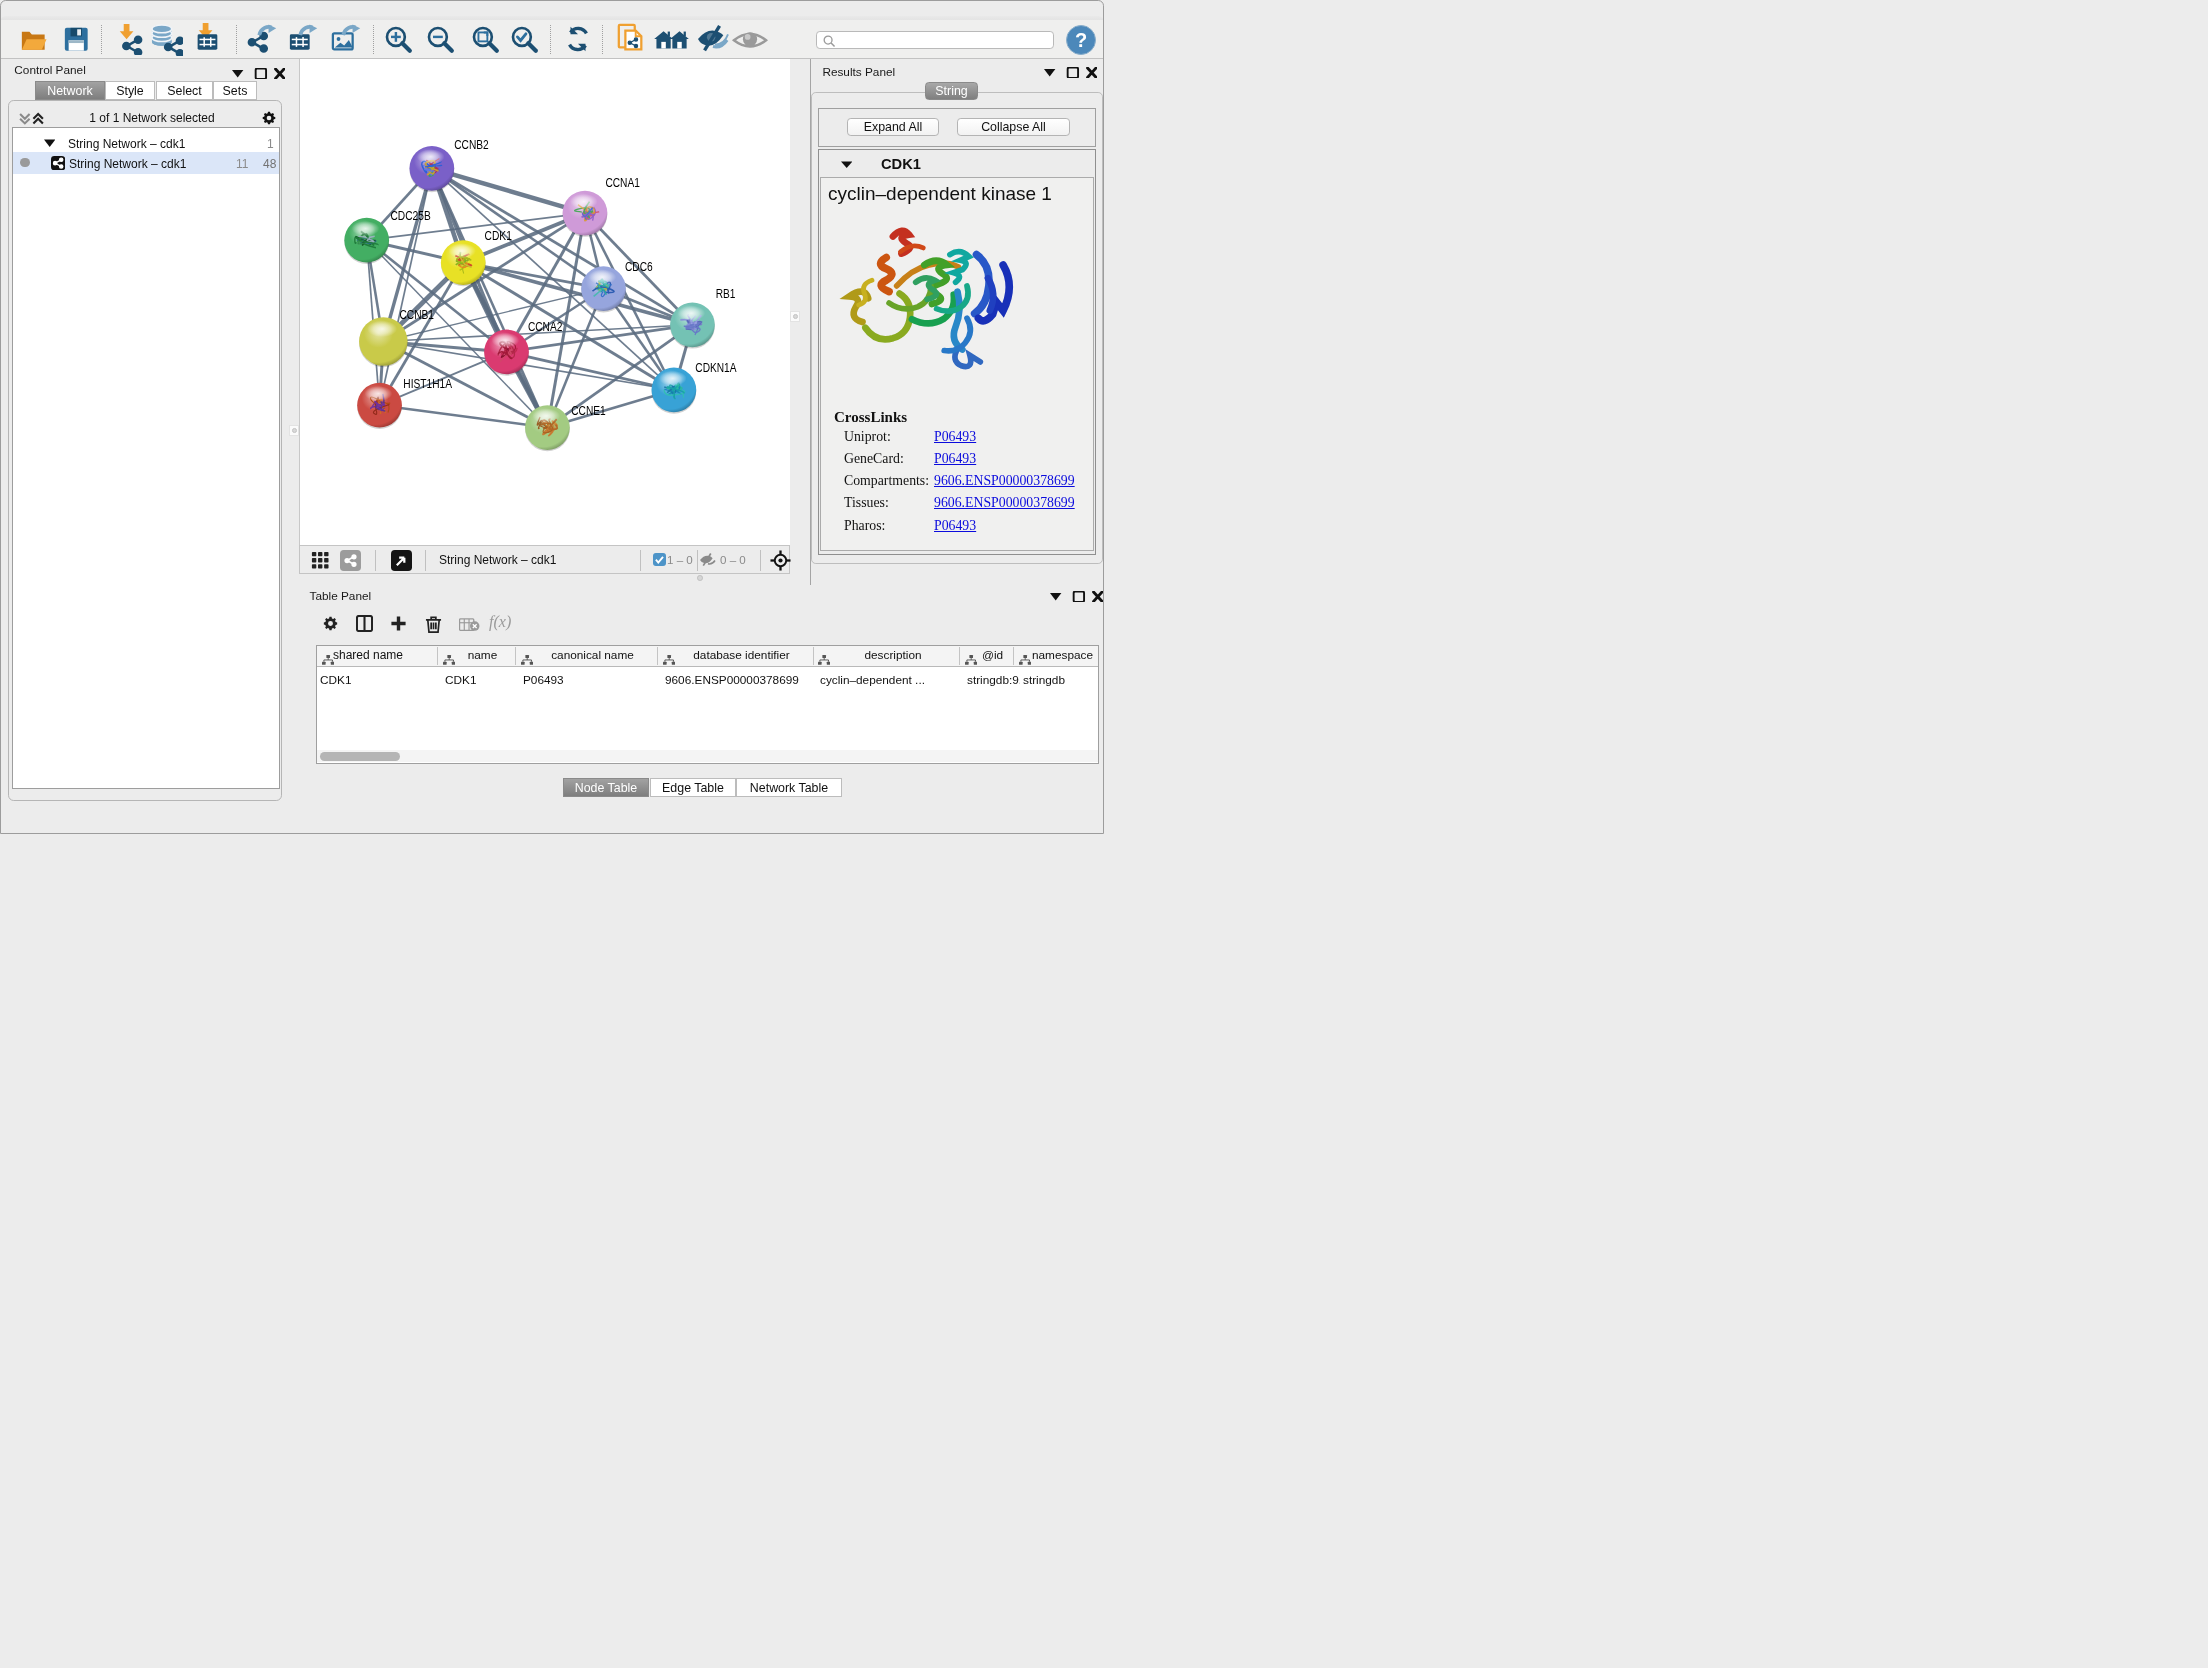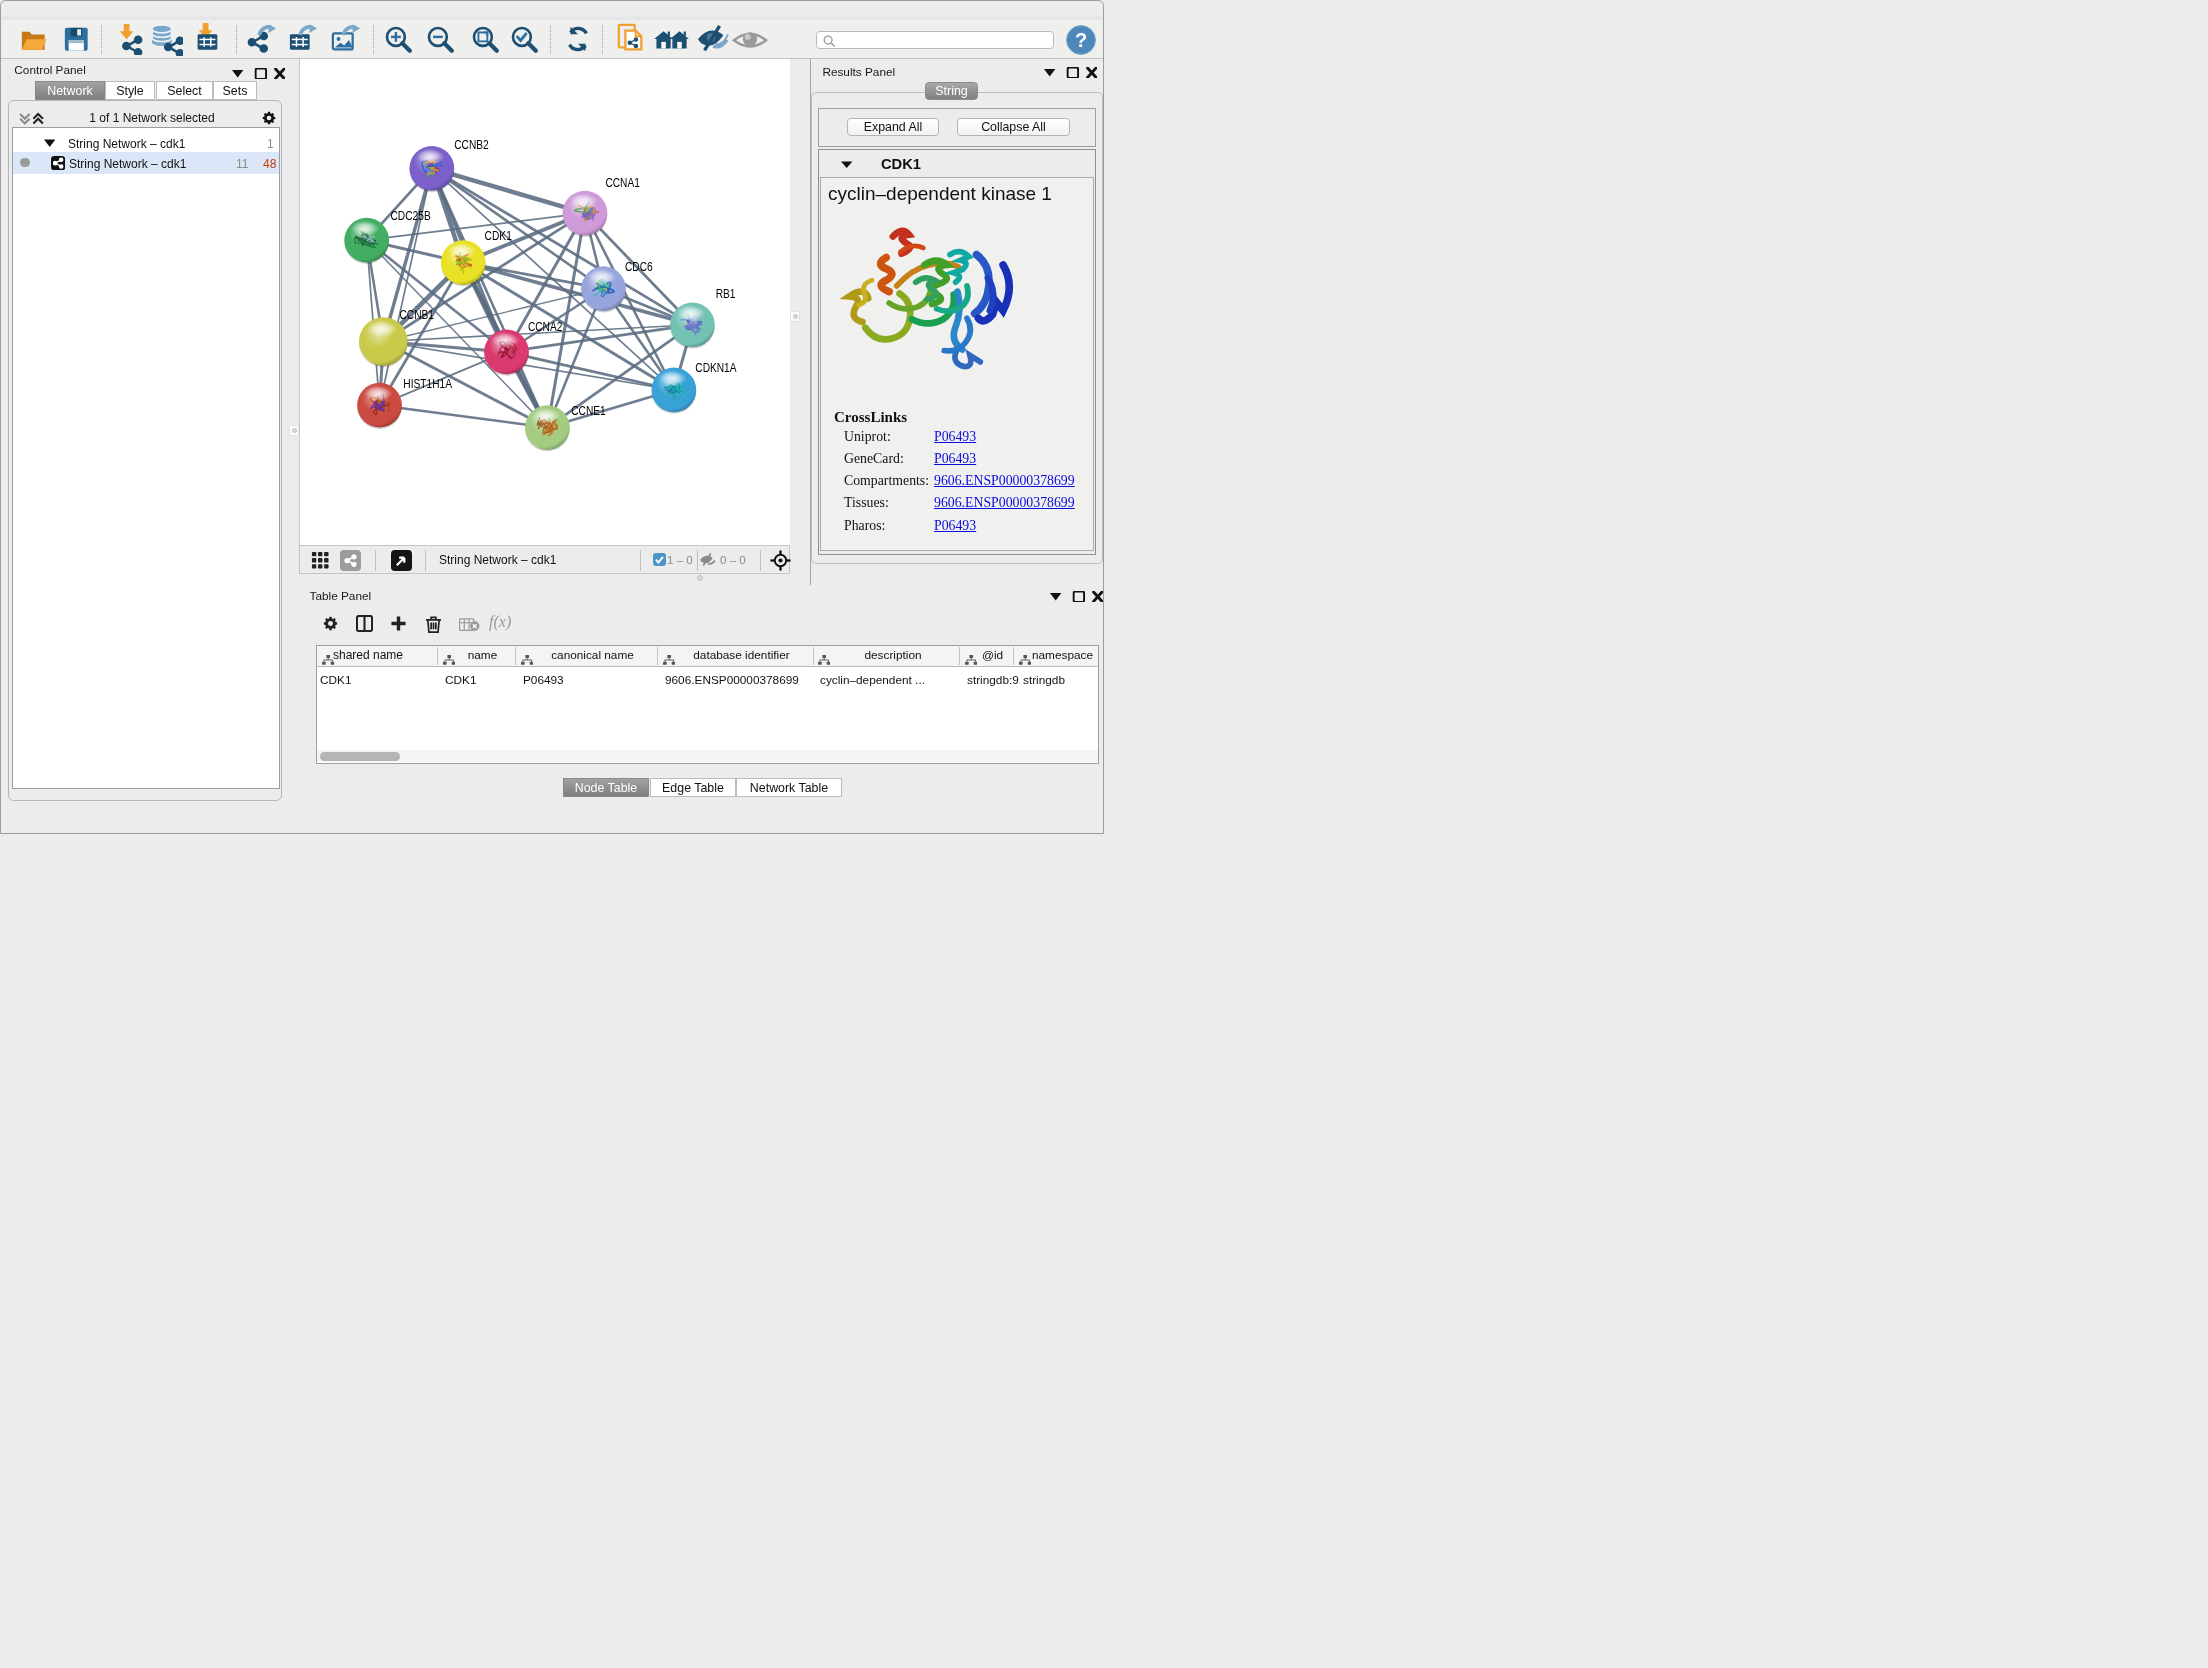--- a/index.html
+++ b/index.html
@@ -219,21 +219,21 @@
             <g stroke="#fff" stroke-width="1.4" fill="#fff">
               <line x1="4.5" y1="7.5" x2="10.5" y2="4"></line>
               <line x1="4.5" y1="7.5" x2="10.5" y2="11"></line>
               <circle cx="4.3" cy="7.5" r="1.7"></circle>
               <circle cx="10.7" cy="4" r="1.7"></circle>
               <circle cx="10.7" cy="11" r="1.7"></circle>
             </g>
           </svg>
           <span style="position:absolute;left:56px;top:4.8px">String Network – cdk1</span>
           <span style="position:absolute;left:223px;top:4.8px;color:#8b8b8b">11</span>
-          <span style="position:absolute;left:250px;top:4.8px;color:#c2410c">48</span>
+          <span style="position:absolute;left:250px;top:4.8px;color:#737373">48</span>
         </div>
       </div>
       <div class="abs" style="left:289px;top:366px;width:9.5px;height:10.5px;background:#fbfbfb;border:1px solid #e3e3e3">
         <div style="position:absolute;left:1.9px;top:2.4px;width:4.8px;height:4.8px;border-radius:50%;background:#d8d8d8;border:1px solid #c4c4c4"></div>
       </div>
     </div>
     <div id="canvas" class="abs">
       <svg class="abs" style="left:0;top:0" width="491" height="486" viewBox="0 0 516 511">
         <defs>
           <radialGradient id="gB2" cx="0.4" cy="0.33" r="0.75">

